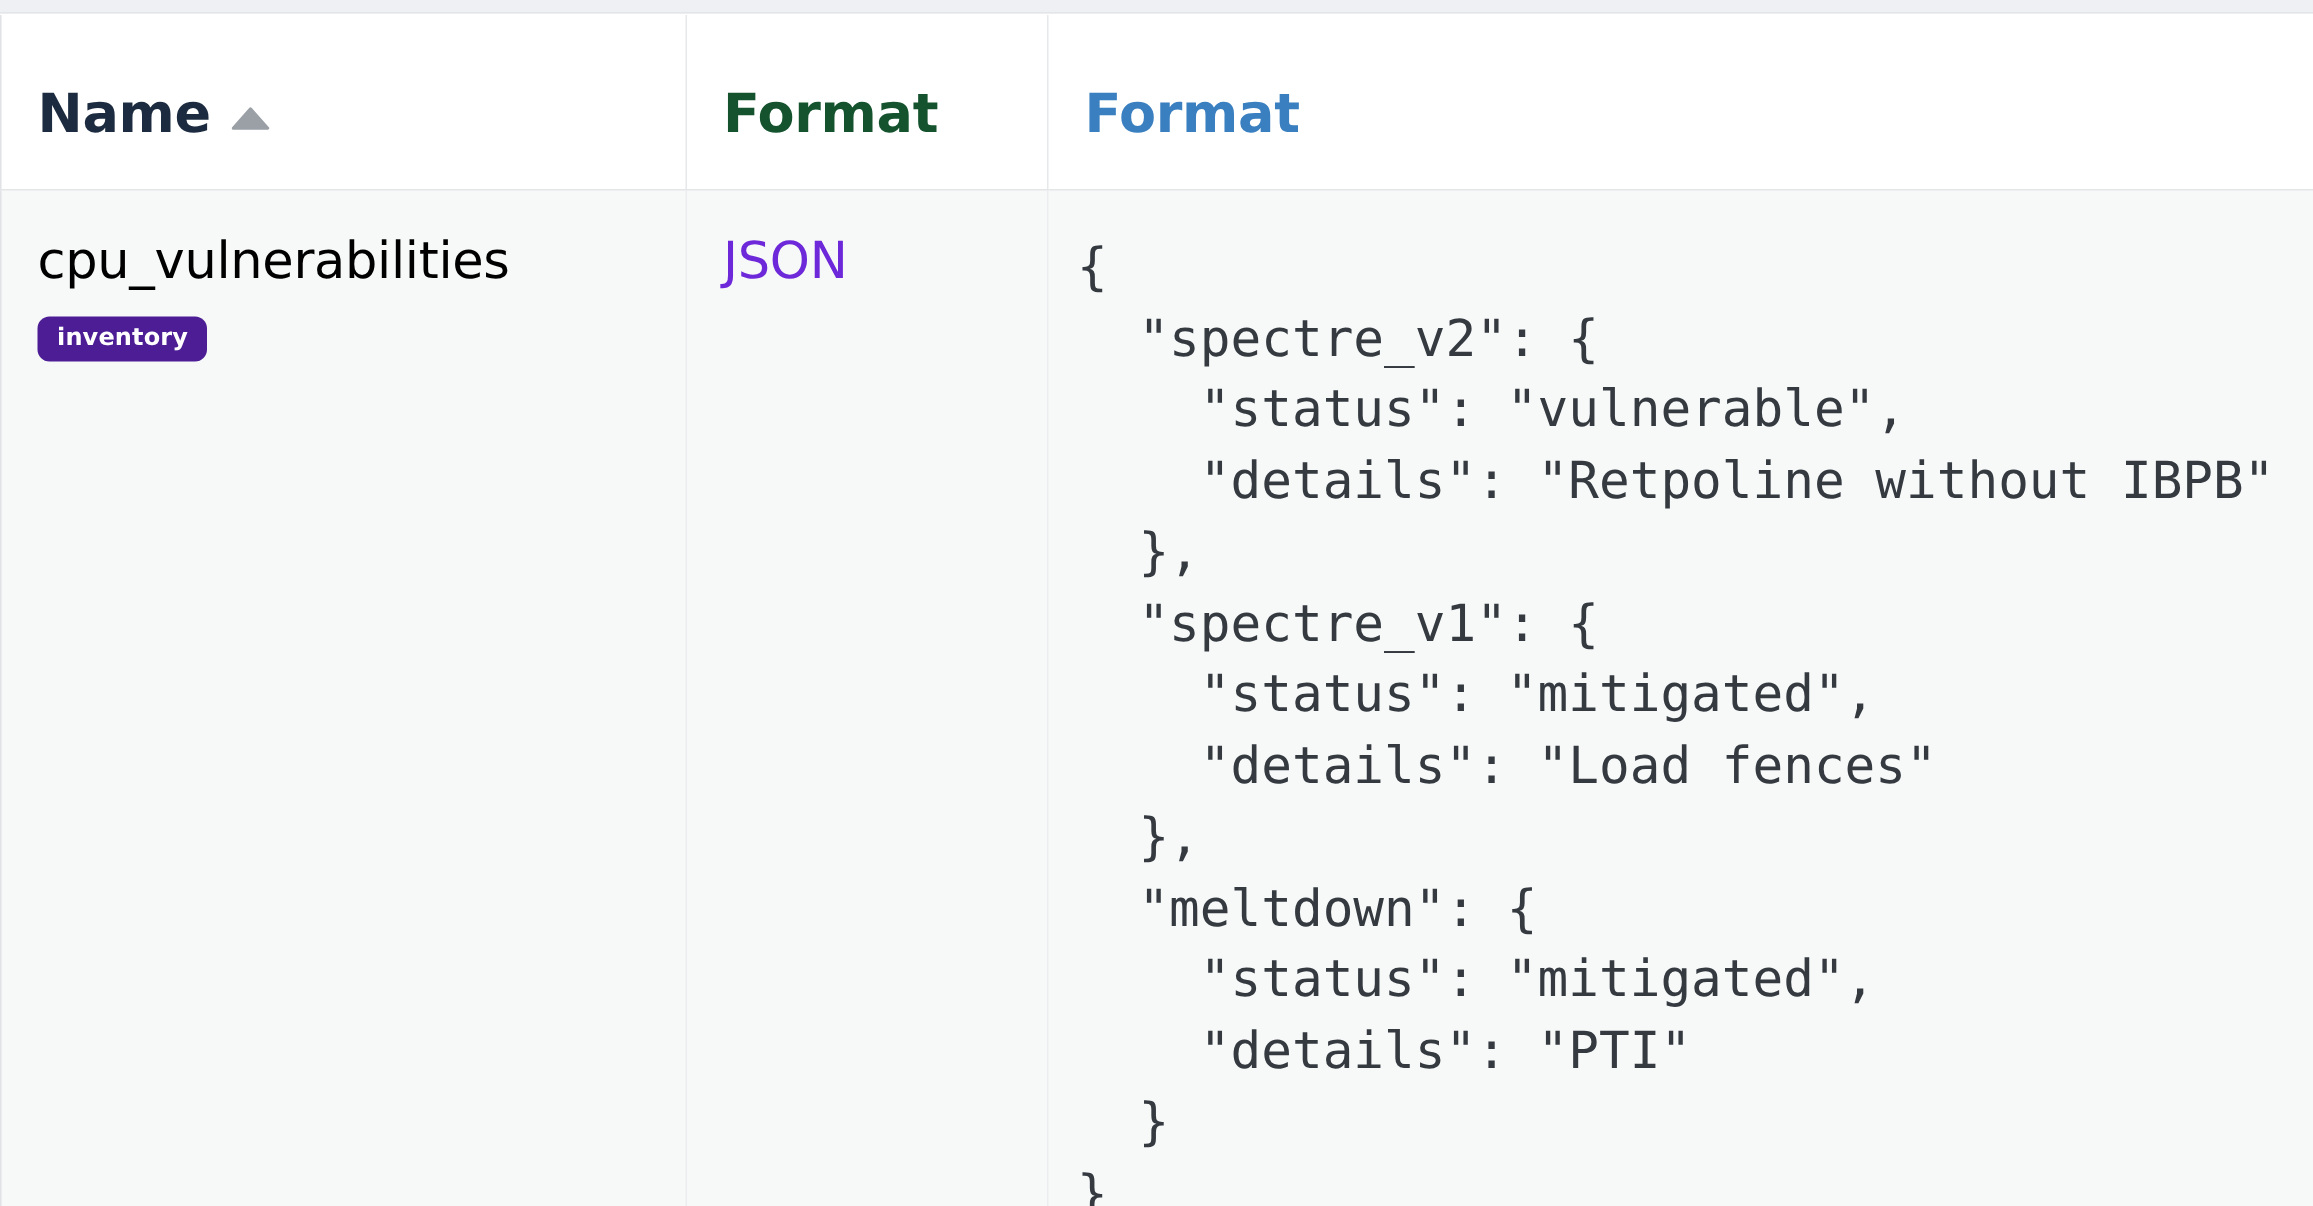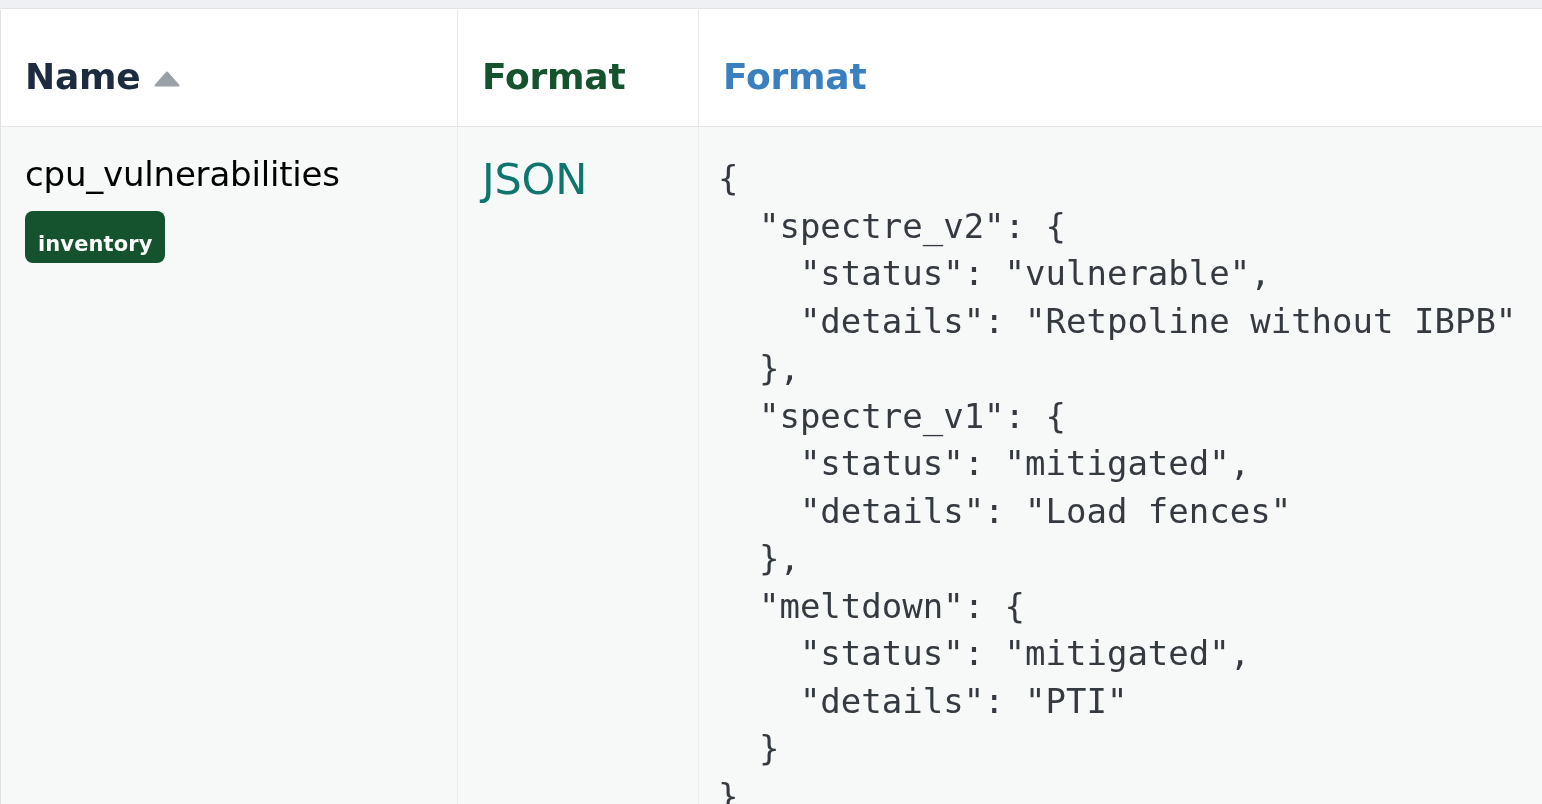--- a/index.html
+++ b/index.html
@@ -103,33 +103,33 @@
     font-size: 34px;
     color: #000000;
     line-height: 1.16;
     letter-spacing: -0.2px;
     white-space: nowrap;
   }
 
   .badge {
     display: inline-block;
     margin-top: 17px;
-    padding: 23px 13px 8px 13px;
+    padding: 6px 13px 8px 13px;
     border-radius: 8px;
-    background: #14532d;
+    background: #4c1d95;
     color: #ffffff;
-    font-size: 21px;
+    font-size: 16px;
     font-weight: bold;
     letter-spacing: 0.1px;
     line-height: 1;
   }
 
   .format-text {
-    font-size: 43px;
-    color: #0f766e;
+    font-size: 34px;
+    color: #6d28d9;
     letter-spacing: -0.2px;
     line-height: 1.16;
     white-space: nowrap;
   }
 
   .json-block {
     margin: 0;
     padding: 0;
     font-family: "DejaVu Sans Mono", "Liberation Mono", monospace;
     font-size: 34px;

